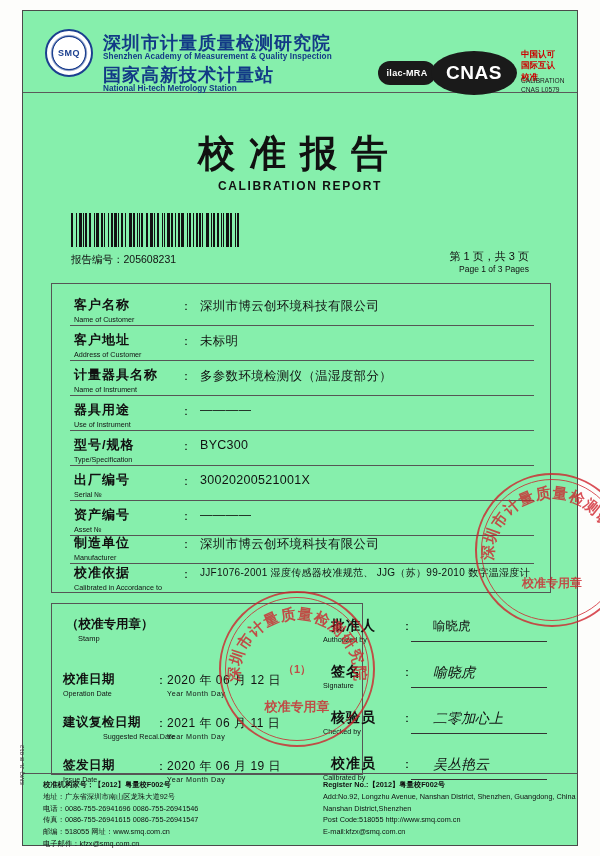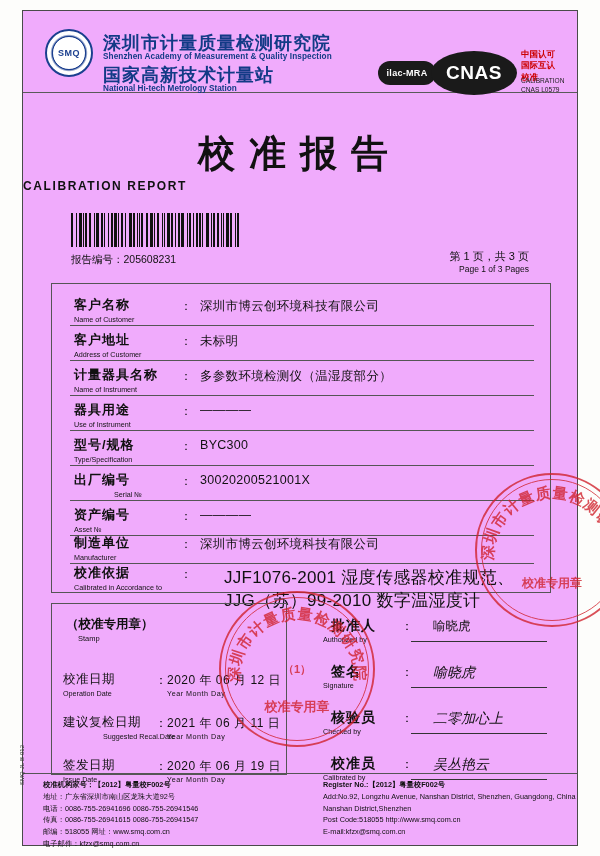--- a/index.html
+++ b/index.html
@@ -2,21 +2,21 @@
 <html><head>
 <meta charset="utf-8">
 <style>
   html,body{margin:0;padding:0;background:#cfcfcf;}
   body{font-family:"Liberation Sans", sans-serif;}
   .page{
     position:relative;width:600px;height:856px;background:#fdfdfb;overflow:hidden;
   }
   .sheet{
     position:absolute;left:22px;top:10px;width:556px;height:836px;
-    background:#f0abfc;border:1px solid #4a4a4a;box-sizing:border-box;
+    background:#86efac;border:1px solid #4a4a4a;box-sizing:border-box;
   }
   
   .header{
     position:absolute;left:0;top:0;width:100%;height:82px;
     border-bottom:1px solid #5a5a5a;box-sizing:border-box;
   }
   .smq-logo{
     position:absolute;left:22px;top:18px;width:48px;height:48px;border-radius:50%;
     border:2px solid #1b3f8f;box-sizing:border-box;
     background:radial-gradient(circle at 50% 50%, #ffffff 52%, #1b3f8f 53%, #ffffff 60%);
@@ -47,54 +47,54 @@
   .cnas-cn{position:absolute;left:498px;top:38px;font-size:8.5px;color:#c00;line-height:1.35;font-weight:bold;}
   .cnas-en{position:absolute;left:498px;top:66px;font-size:6.6px;color:#222;line-height:1.3;}
 
   
   .title-cn{
     position:absolute;left:0;top:118px;width:100%;text-align:center;
     font-size:37px;font-weight:bold;letter-spacing:14px;color:#111;
     font-family:"DejaVu Sans", sans-serif;
   }
   .title-en{
-    position:absolute;left:0;top:168px;width:100%;text-align:left;
+    position:absolute;left:0;top:168px;width:100%;text-align:center;
     font-size:12px;letter-spacing:1.6px;color:#111;font-weight:bold;
   }
 
   
   .barcode{position:absolute;left:48px;top:202px;width:170px;height:34px;}
   .barcode span{position:absolute;top:0;height:100%;background:#111;}
 
   .report-no{position:absolute;left:48px;top:242px;font-size:10.5px;color:#111;}
   .pages-cn{position:absolute;right:48px;top:238px;font-size:11px;color:#111;text-align:right;}
   .pages-en{position:absolute;right:48px;top:253px;font-size:8.5px;color:#111;text-align:right;}
 
   
   .infobox{
     position:absolute;left:28px;top:272px;width:500px;height:310px;
     border:1px solid #555;box-sizing:border-box;
   }
   .lbl-cn{position:absolute;left:22px;font-size:13px;font-weight:bold;color:#111;letter-spacing:1px;text-align:center;}
   .lbl-en{position:absolute;left:22px;font-size:7.2px;color:#111;}
   .colon{position:absolute;left:128px;font-size:12px;color:#111;}
   .val{position:absolute;left:148px;font-size:12.5px;color:#111;letter-spacing:0.3px;}
-  .val.small{font-size:17px;margin-left:24px;}
+  .val.small{font-size:10px;}
   .uline{position:absolute;left:18px;width:464px;border-bottom:1px solid #555;}
 
   
   .stampbox{
-    position:absolute;left:28px;top:592px;width:236px;height:172px;
+    position:absolute;left:28px;top:592px;width:312px;height:172px;
     border:1px solid #555;box-sizing:border-box;
   }
   .stamp-lbl-cn{position:absolute;left:14px;top:12px;font-size:12.5px;font-weight:bold;color:#111;}
   .stamp-lbl-en{position:absolute;left:26px;top:30px;font-size:7.5px;color:#111;}
 
   .dates{position:absolute;left:40px;top:660px;width:250px;}
-  .d-cn{position:absolute;left:0;font-size:12.5px;font-weight:normal;color:#111;letter-spacing:0.5px;}
+  .d-cn{position:absolute;left:0;font-size:12.5px;font-weight:bold;color:#111;letter-spacing:0.5px;}
   .d-en{position:absolute;left:0;font-size:7.2px;color:#111;}
   .d-colon{position:absolute;left:92px;font-size:12px;}
   .d-val{position:absolute;left:104px;font-size:12px;color:#111;letter-spacing:0.5px;}
   .d-ymd{position:absolute;left:104px;font-size:7.2px;color:#111;letter-spacing:0.5px;}
 
   .sigbox{position:absolute;left:300px;top:592px;width:228px;}
   .s-cn{position:absolute;left:8px;font-size:14px;font-weight:bold;color:#111;letter-spacing:1px;}
   .s-en{position:absolute;left:0;font-size:7.2px;color:#111;}
   .s-colon{position:absolute;left:78px;font-size:12px;}
   .s-val{position:absolute;left:110px;font-size:12.5px;color:#111;}
@@ -235,21 +235,21 @@
         <div class="lbl-en" style="top: 136px;">Use of Instrument</div>
         <div class="colon" style="top: 119px;">：</div>
         <div class="val" style="top: 119px;">————</div>
         <div class="uline" style="top: 146px;"></div>
         <div class="lbl-cn" style="top: 152px;">型号/规格</div>
         <div class="lbl-en" style="top: 171px;">Type/Specification</div>
         <div class="colon" style="top: 154px;">：</div>
         <div class="val" style="top: 154px;">BYC300</div>
         <div class="uline" style="top: 181px;"></div>
         <div class="lbl-cn" style="top: 187px;">出厂编号</div>
-        <div class="lbl-en" style="top: 206px; margin-left: 40px;">Serial №</div>
+        <div class="lbl-en" style="top: 206px;">Serial №</div>
         <div class="colon" style="top: 189px;">：</div>
         <div class="val" style="top: 189px;">30020200521001X</div>
         <div class="uline" style="top: 216px;"></div>
         <div class="lbl-cn" style="top: 222px;">资产编号</div>
         <div class="lbl-en" style="top: 241px;">Asset №</div>
         <div class="colon" style="top: 224px;">：</div>
         <div class="val" style="top: 224px;">————</div>
         <div class="uline" style="top: 251px;"></div>
         <div class="lbl-cn" style="top: 250px;">制造单位</div>
         <div class="lbl-en" style="top: 269px;">Manufacturer</div>

